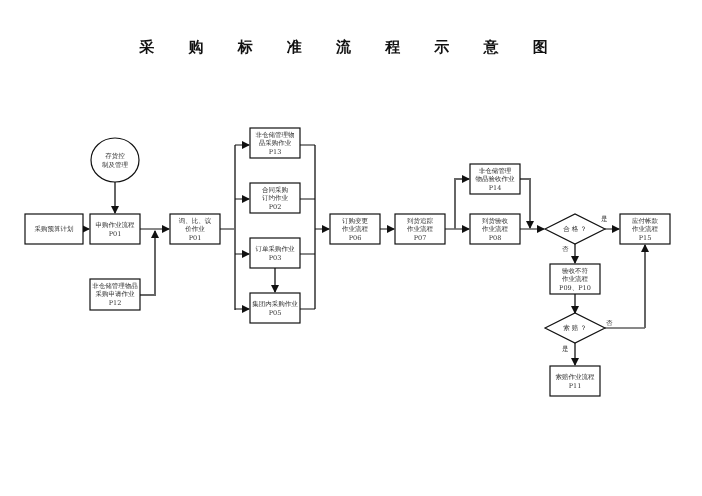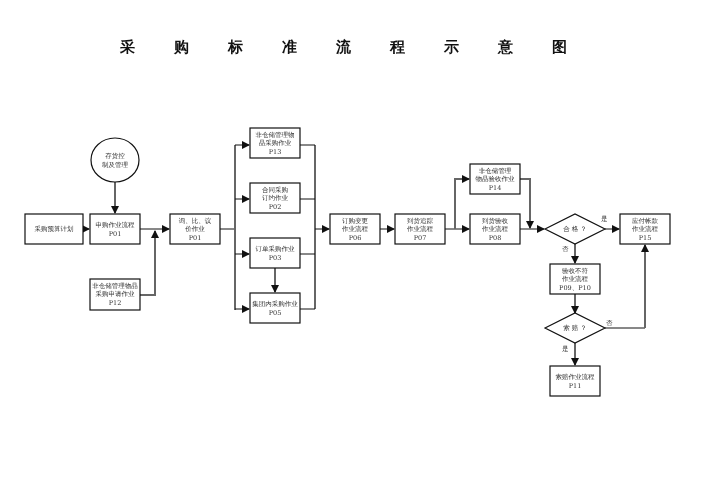--- a/index.html
+++ b/index.html
@@ -1,17 +1,17 @@
 <!DOCTYPE html>
 <html><head>
 <meta charset="utf-8">
 <style>
   html, body { margin:0; padding:0; background:#ffffff; }
   body { width:702px; height:496px; position:relative; overflow:hidden; font-family:"DejaVu Serif", serif; }
-  #title { position:absolute; left:0; width:702px; top:38px; text-align:center; font-family:Liberation Mono, monospace; font-weight:bold; font-size:15px; letter-spacing:15px; color:#111; }
+  #title { position:absolute; left:0; width:702px; top:38px; text-align:center; font-family:Liberation Sans, sans-serif; font-weight:bold; font-size:15px; letter-spacing:15px; color:#111; }
   svg { position:absolute; left:0; top:0; }
   .box { fill:#fff; stroke:#111; stroke-width:1.2; }
   .line { fill:none; stroke:#111; stroke-width:1; }
   .gline { fill:none; stroke:#666; stroke-width:2; }
   .lbl { font-family:"DejaVu Serif", serif; font-size:6.5px; fill:#333; text-anchor:middle; }
   .yn { font-family:"DejaVu Serif", serif; font-size:6.5px; fill:#333; }
 </style>
 </head>
 <body>
 

